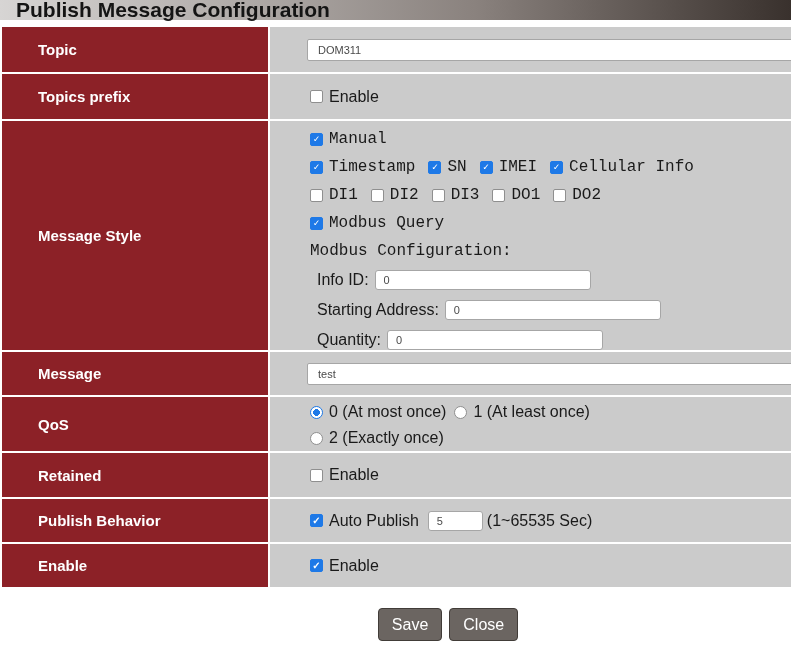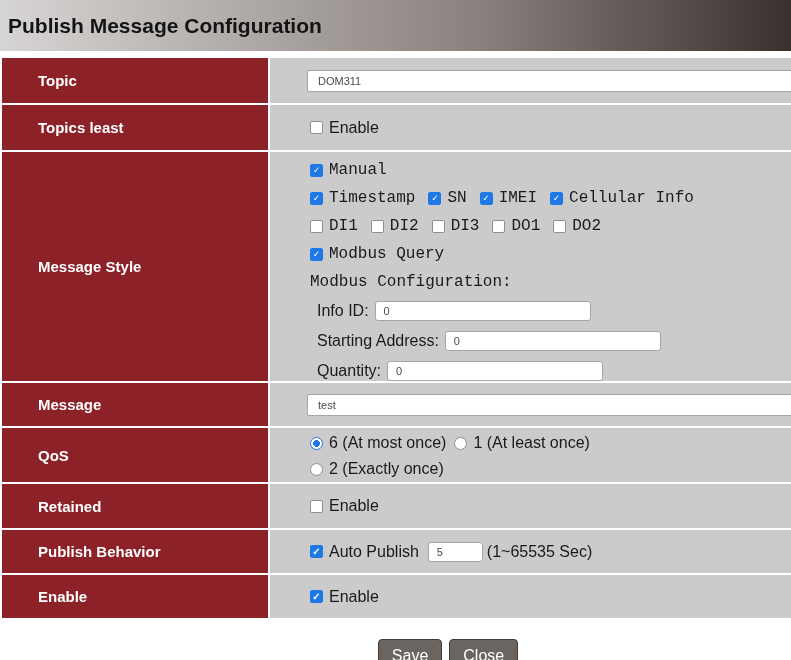--- a/index.html
+++ b/index.html
@@ -1,19 +1,19 @@
 <!DOCTYPE html>
 <html><head>
 <meta charset="utf-8">
 <style>
   html,body{margin:0;padding:0;overflow:hidden;}
   body{width:791px;height:660px;background:#ffffff;font-family:"Liberation Sans",sans-serif;}
 
-  .titlebar{height:51px;background:linear-gradient(90deg,#d7d5d4 0%,#8a827e 60%,#39312d 100%);
-    display:flex;align-items:center;padding-left:8px;box-sizing:border-box;}
+  .titlebar{height:20px;background:linear-gradient(90deg,#d7d5d4 0%,#8a827e 60%,#39312d 100%);
+    display:flex;align-items:center;padding-left:16px;box-sizing:border-box;}
   .titlebar .title{font-size:21px;font-weight:bold;color:#141414;}
 
   .tbl{margin-top:7px;padding-left:2px;}
   .row{display:flex;margin-bottom:2px;}
   .cell-label{width:266px;min-width:266px;background:#8c2127;color:#ffffff;font-weight:bold;
     font-size:15px;display:flex;align-items:center;padding-left:36px;box-sizing:border-box;margin-right:2px;}
   .cell-content{flex:1;background:#cbcbcb;position:relative;font-size:16px;color:#1a1a1a;overflow:hidden;}
 
   .h45{height:45px}.h229{height:229px}.h43{height:43px}.h54{height:54px}.h44{height:44px}
 
@@ -66,21 +66,21 @@
 <div class="tbl">
 
   <div class="row">
     <div class="cell-label h45">Topic</div>
     <div class="cell-content h45">
       <input class="text-input" type="text" value="DOM311" style="">
     </div>
   </div>
 
   <div class="row">
-    <div class="cell-label h45">Topics least</div>
+    <div class="cell-label h45">Topics prefix</div>
     <div class="cell-content h45">
       <div class="flexrow">
         <span class="cb"></span>
         <span class="opt-label">Enable</span>
       </div>
     </div>
   </div>
 
   <div class="row">
     <div class="cell-label h229">Message Style</div>
@@ -162,21 +162,21 @@
     </div>
   </div>
 
   <div class="row">
     <div class="cell-label h54">QoS</div>
     <div class="cell-content h54">
       <div class="qos">
         <div class="qos-line">
           <span class="qos-opt">
             <span class="rd checked"></span>
-            <span class="opt-label">6 (At most once)</span>
+            <span class="opt-label">0 (At most once)</span>
           </span>
           <span class="qos-opt">
             <span class="rd"></span>
             <span class="opt-label">1 (At least once)</span>
           </span>
         </div>
         <div class="qos-line">
           <span class="qos-opt">
             <span class="rd"></span>
             <span class="opt-label">2 (Exactly once)</span>

